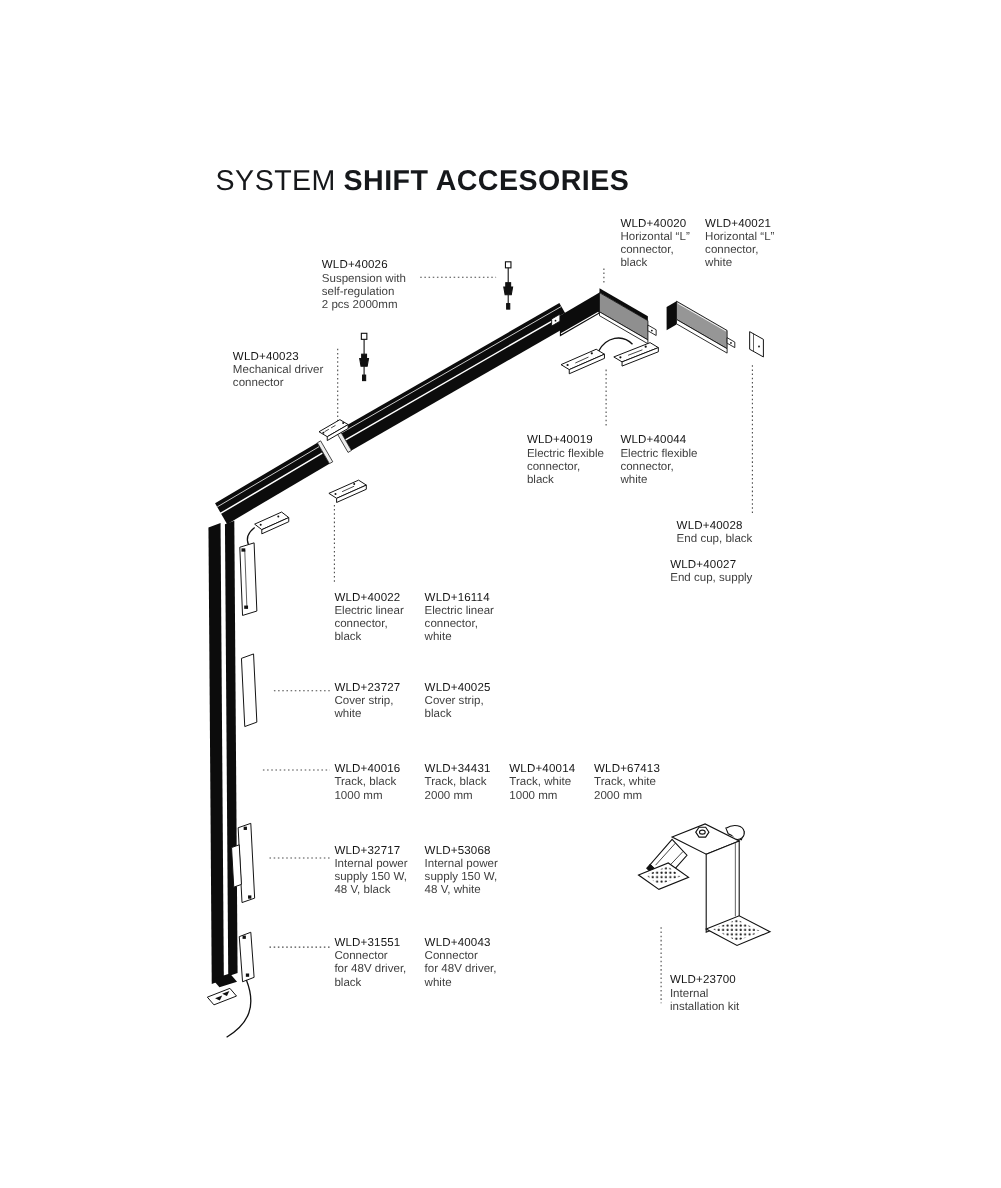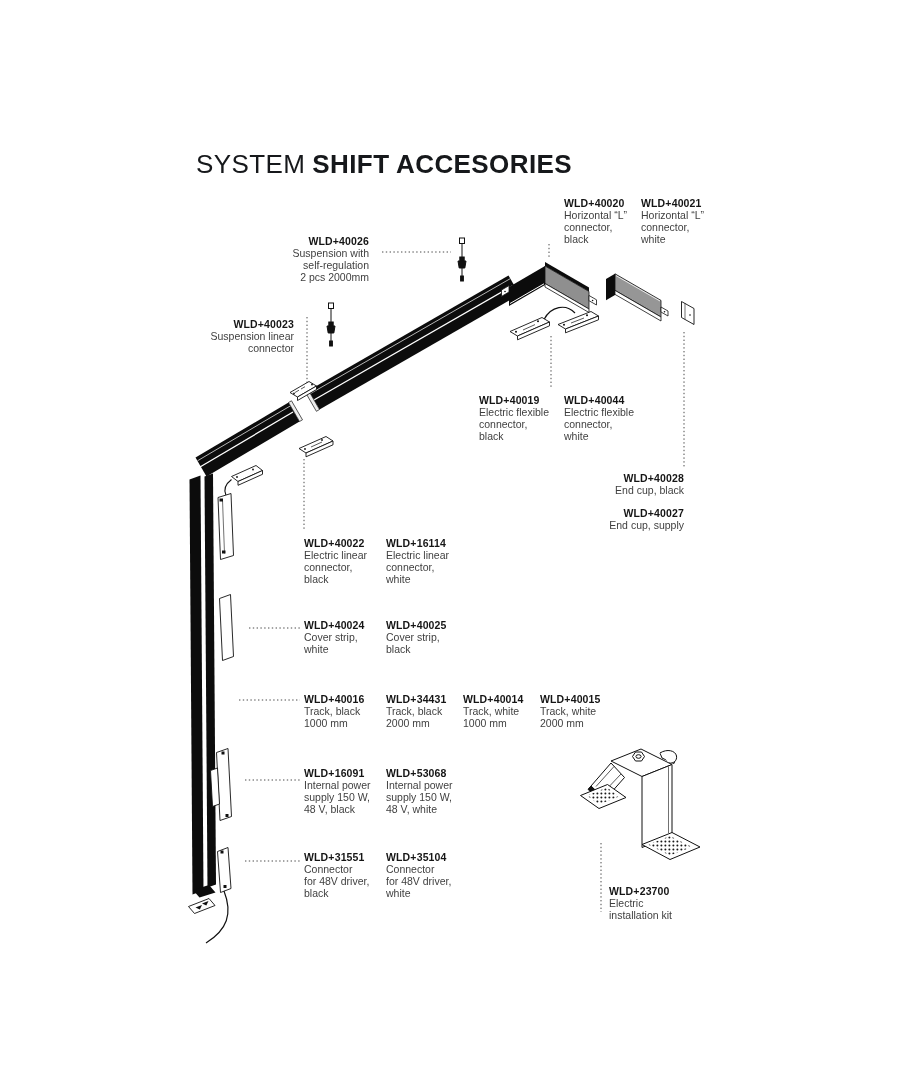--- a/index.html
+++ b/index.html
@@ -4,22 +4,22 @@
 <style>
   * { margin:0; padding:0; box-sizing:border-box; }
   html,body { background:#ffffff; }
   body { width:910px; height:1080px; font-family:"Liberation Sans", sans-serif; position:relative; overflow:hidden; }
   .page { position:absolute; left:4px; top:0; width:910px; height:759px; background:#ffffff; }
   svg.art { position:absolute; left:0; top:0; }
   .title { position:absolute; left:192px; top:149px; font-size:26px; letter-spacing:.4px; color:#16181b; white-space:nowrap; }
   .title .t-reg { font-weight:400; }
   .title .t-bold { font-weight:700; margin-left:7px; }
   .label { position:absolute; font-size:10.5px; line-height:12px; color:#3f3f3f; white-space:nowrap; }
-  .label .code { font-weight:700; color:#151515; letter-spacing:.15px; }
-  .label.right { text-align:right; }
+  .label .code { font-weight:400; color:#151515; letter-spacing:.15px; }
+  .label.right { }
 </style>
 </head>
 <body>
 
 <div class="page">
 
   <svg class="art" width="910" height="1080" viewBox="0 0 910 1080">
     <defs>
       <pattern id="dotpat" width="4" height="4" patternUnits="userSpaceOnUse">
         <circle cx="1.4" cy="1.4" r="1" fill="#1a1a1a"></circle>
@@ -210,21 +210,21 @@
 
   <div class="label right" style="right:545px;top:235px">
     <div class="code">WLD+40026</div>
     <div>Suspension with</div>
     <div>self-regulation</div>
     <div>2 pcs 2000mm</div>
   </div>
 
   <div class="label right" style="right:620px;top:318px">
     <div class="code">WLD+40023</div>
-    <div>Suspension linear</div>
+    <div>Mechanical driver</div>
     <div>connector</div>
   </div>
 
   <div class="label" style="left:475px;top:394px">
     <div class="code">WLD+40019</div>
     <div>Electric flexible</div>
     <div>connector,</div>
     <div>black</div>
   </div>
 
@@ -253,21 +253,21 @@
   </div>
 
   <div class="label" style="left:382px;top:537px">
     <div class="code">WLD+16114</div>
     <div>Electric linear</div>
     <div>connector,</div>
     <div>white</div>
   </div>
 
   <div class="label" style="left:300px;top:619px">
-    <div class="code">WLD+40024</div>
+    <div class="code">WLD+23727</div>
     <div>Cover strip,</div>
     <div>white</div>
   </div>
 
   <div class="label" style="left:382px;top:619px">
     <div class="code">WLD+40025</div>
     <div>Cover strip,</div>
     <div>black</div>
   </div>
 
@@ -283,52 +283,52 @@
     <div>2000 mm</div>
   </div>
 
   <div class="label" style="left:459px;top:693px">
     <div class="code">WLD+40014</div>
     <div>Track, white</div>
     <div>1000 mm</div>
   </div>
 
   <div class="label" style="left:536px;top:693px">
-    <div class="code">WLD+40015</div>
+    <div class="code">WLD+67413</div>
     <div>Track, white</div>
     <div>2000 mm</div>
   </div>
 
   <div class="label" style="left:300px;top:767px">
-    <div class="code">WLD+16091</div>
+    <div class="code">WLD+32717</div>
     <div>Internal power</div>
     <div>supply 150 W,</div>
     <div>48 V, black</div>
   </div>
 
   <div class="label" style="left:382px;top:767px">
     <div class="code">WLD+53068</div>
     <div>Internal power</div>
     <div>supply 150 W,</div>
     <div>48 V, white</div>
   </div>
 
   <div class="label" style="left:300px;top:851px">
     <div class="code">WLD+31551</div>
     <div>Connector</div>
     <div>for 48V driver,</div>
     <div>black</div>
   </div>
 
   <div class="label" style="left:382px;top:851px">
-    <div class="code">WLD+35104</div>
+    <div class="code">WLD+40043</div>
     <div>Connector</div>
     <div>for 48V driver,</div>
     <div>white</div>
   </div>
 
   <div class="label" style="left:605px;top:885px">
     <div class="code">WLD+23700</div>
-    <div>Electric</div>
+    <div>Internal</div>
     <div>installation kit</div>
   </div>
 
 </div>
 
 </body></html>

